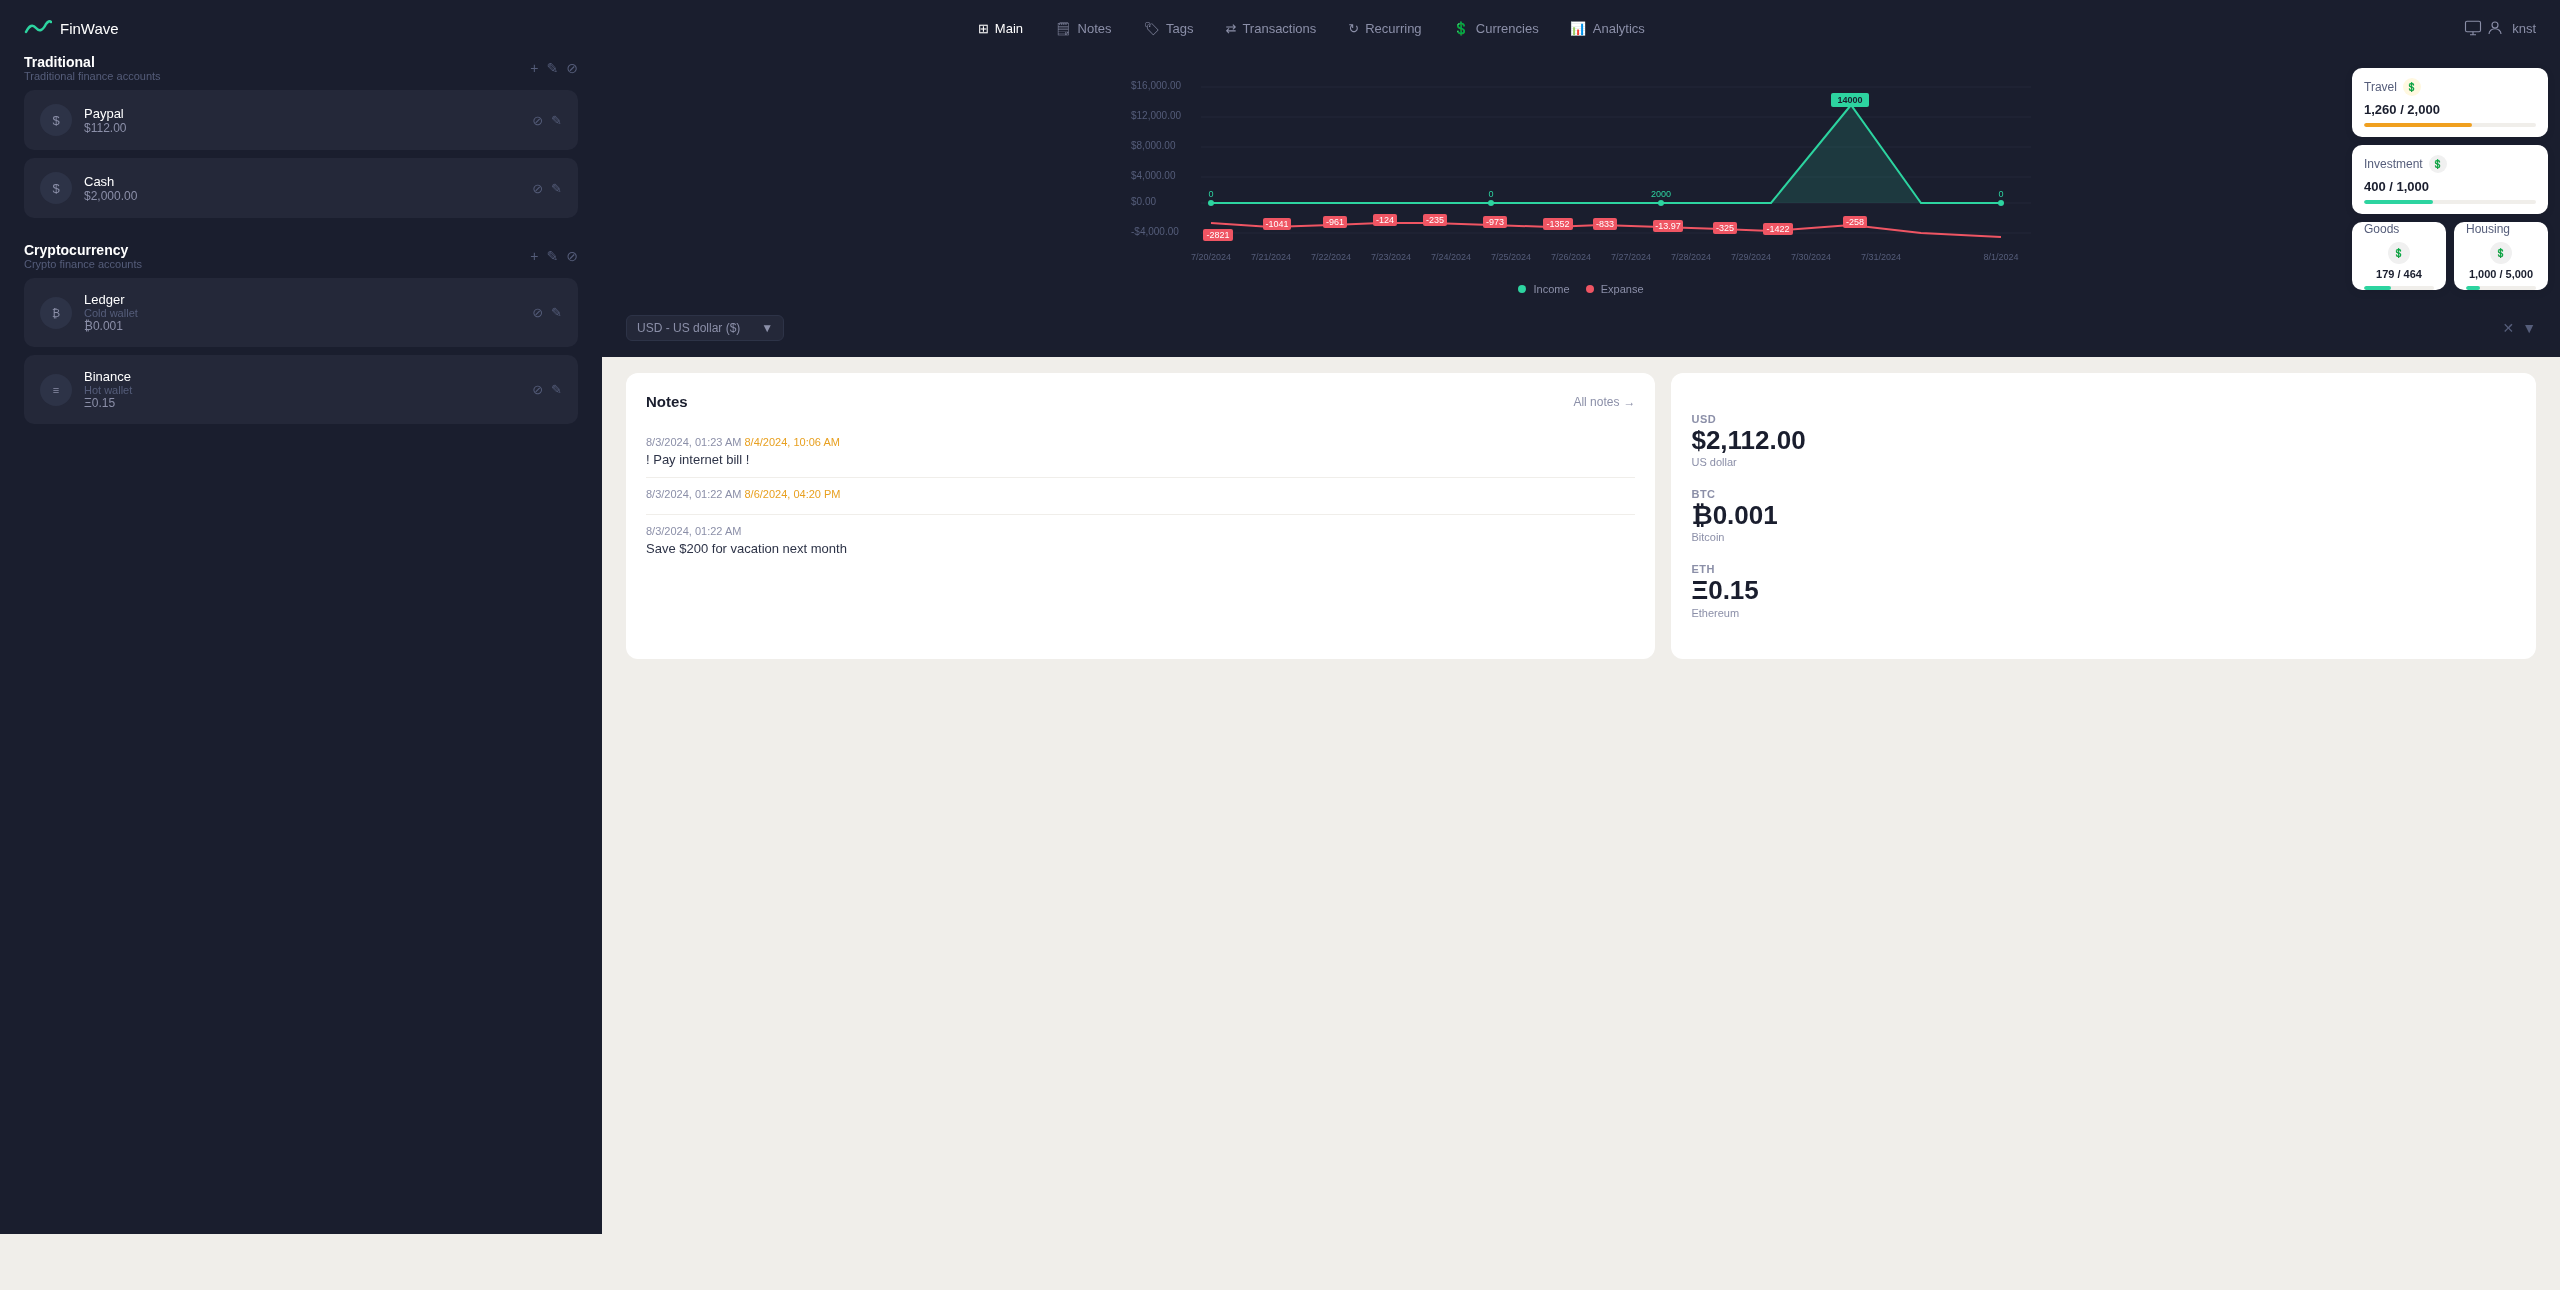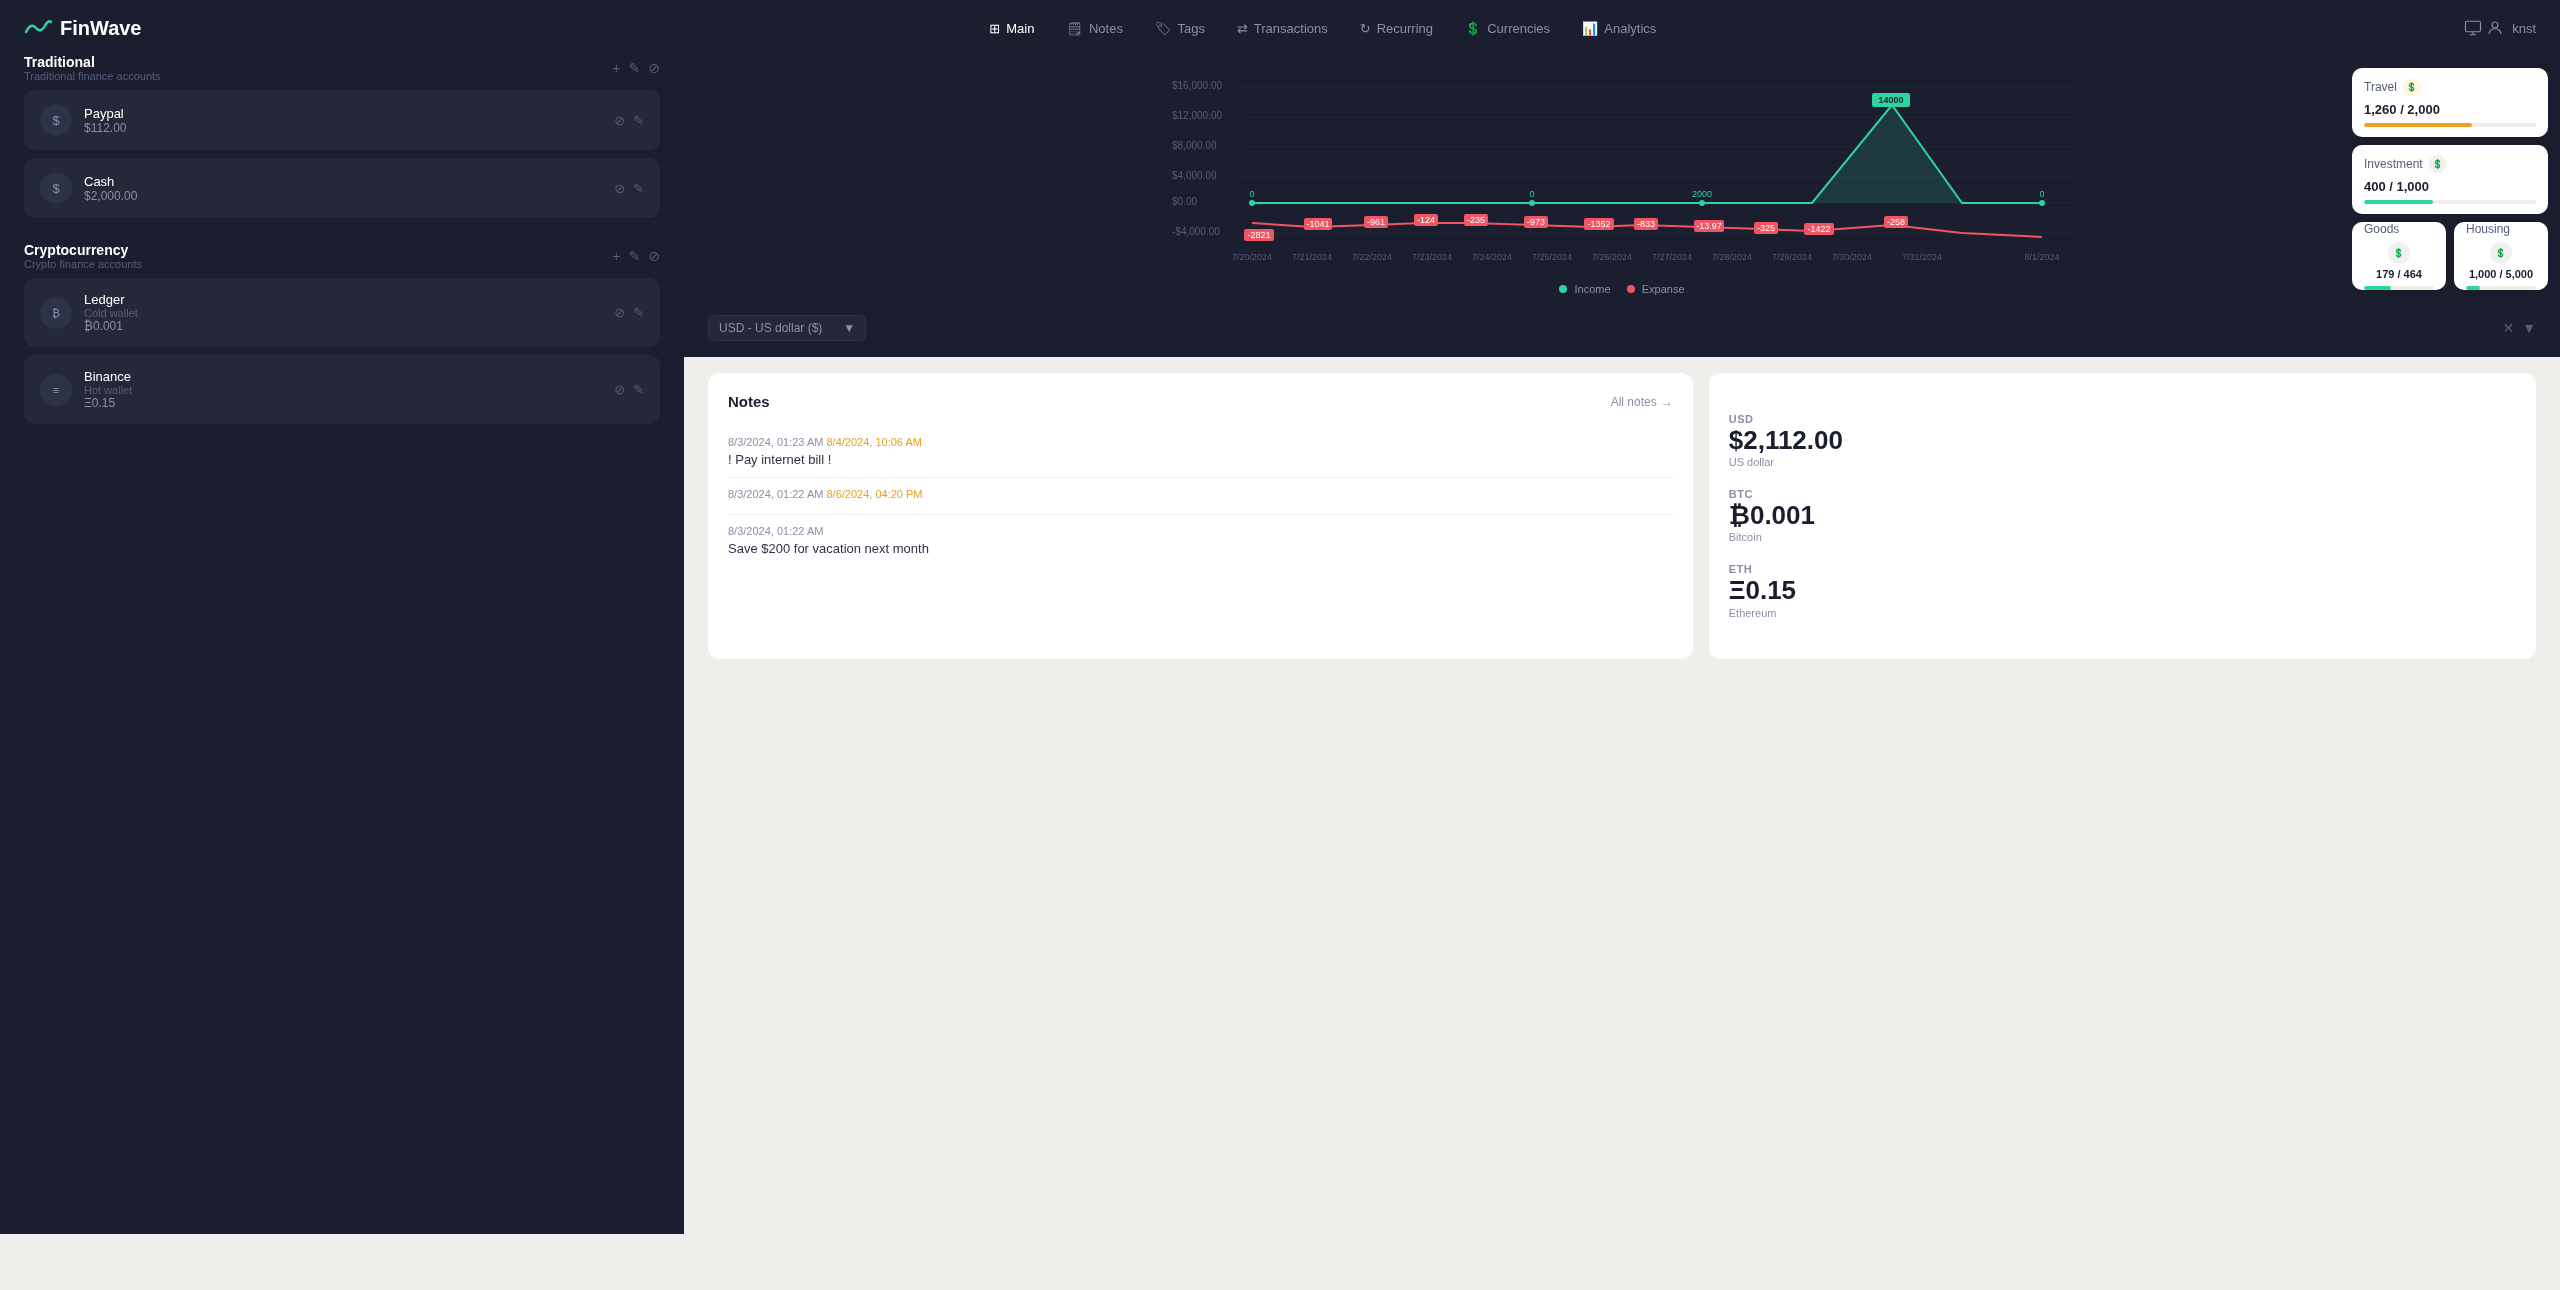--- a/index.html
+++ b/index.html
@@ -21,22 +21,22 @@
       align-items: center;
       gap: 8px;
       margin-right: 40px;
     }
     .logo-icon {
       width: 28px;
       height: 20px;
     }
     .logo-text {
       color: #fff;
-      font-size: 20px;
-      font-weight: 700;
+      font-size: 15px;
+      font-weight: 400;
     }
     .nav-links {
       display: flex;
       align-items: center;
       gap: 4px;
       flex: 1;
       justify-content: center;
     }
     .nav-link {
       color: #8b8fa8;
@@ -65,21 +65,21 @@
       display: flex;
       align-items: center;
       gap: 8px;
       color: #8b8fa8;
       font-size: 13px;
       cursor: pointer;
     }
 
     
     .left-panel {
-      width: 684px;
+      width: 602px;
       background: #1a1e2e;
       padding: 20px 24px;
       flex-shrink: 0;
       overflow-y: auto;
     }
 
     
     .accounts-header {
       display: flex;
       align-items: center;

